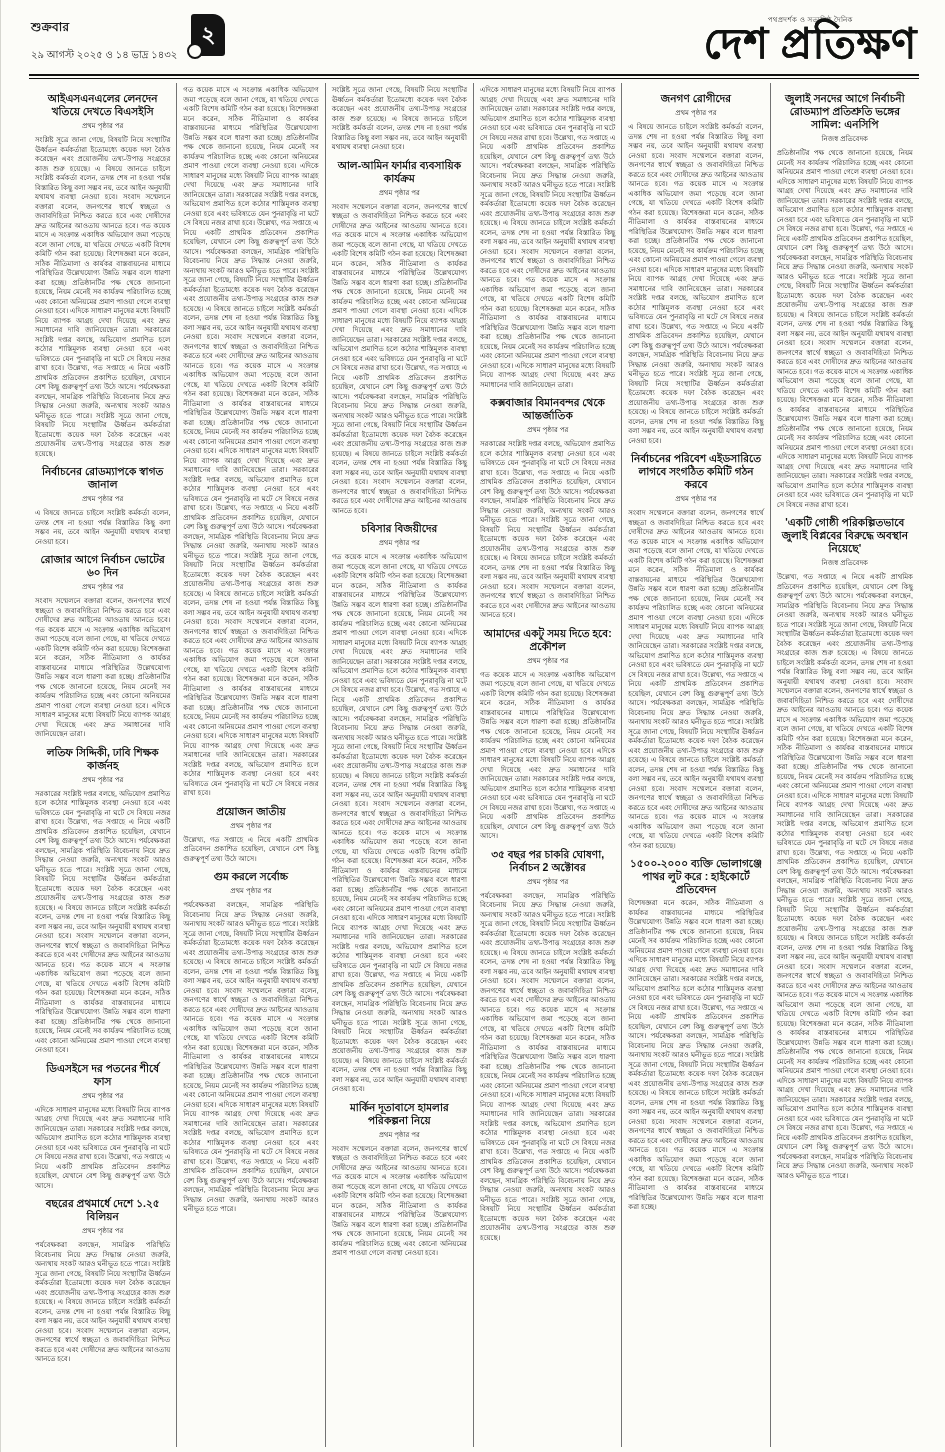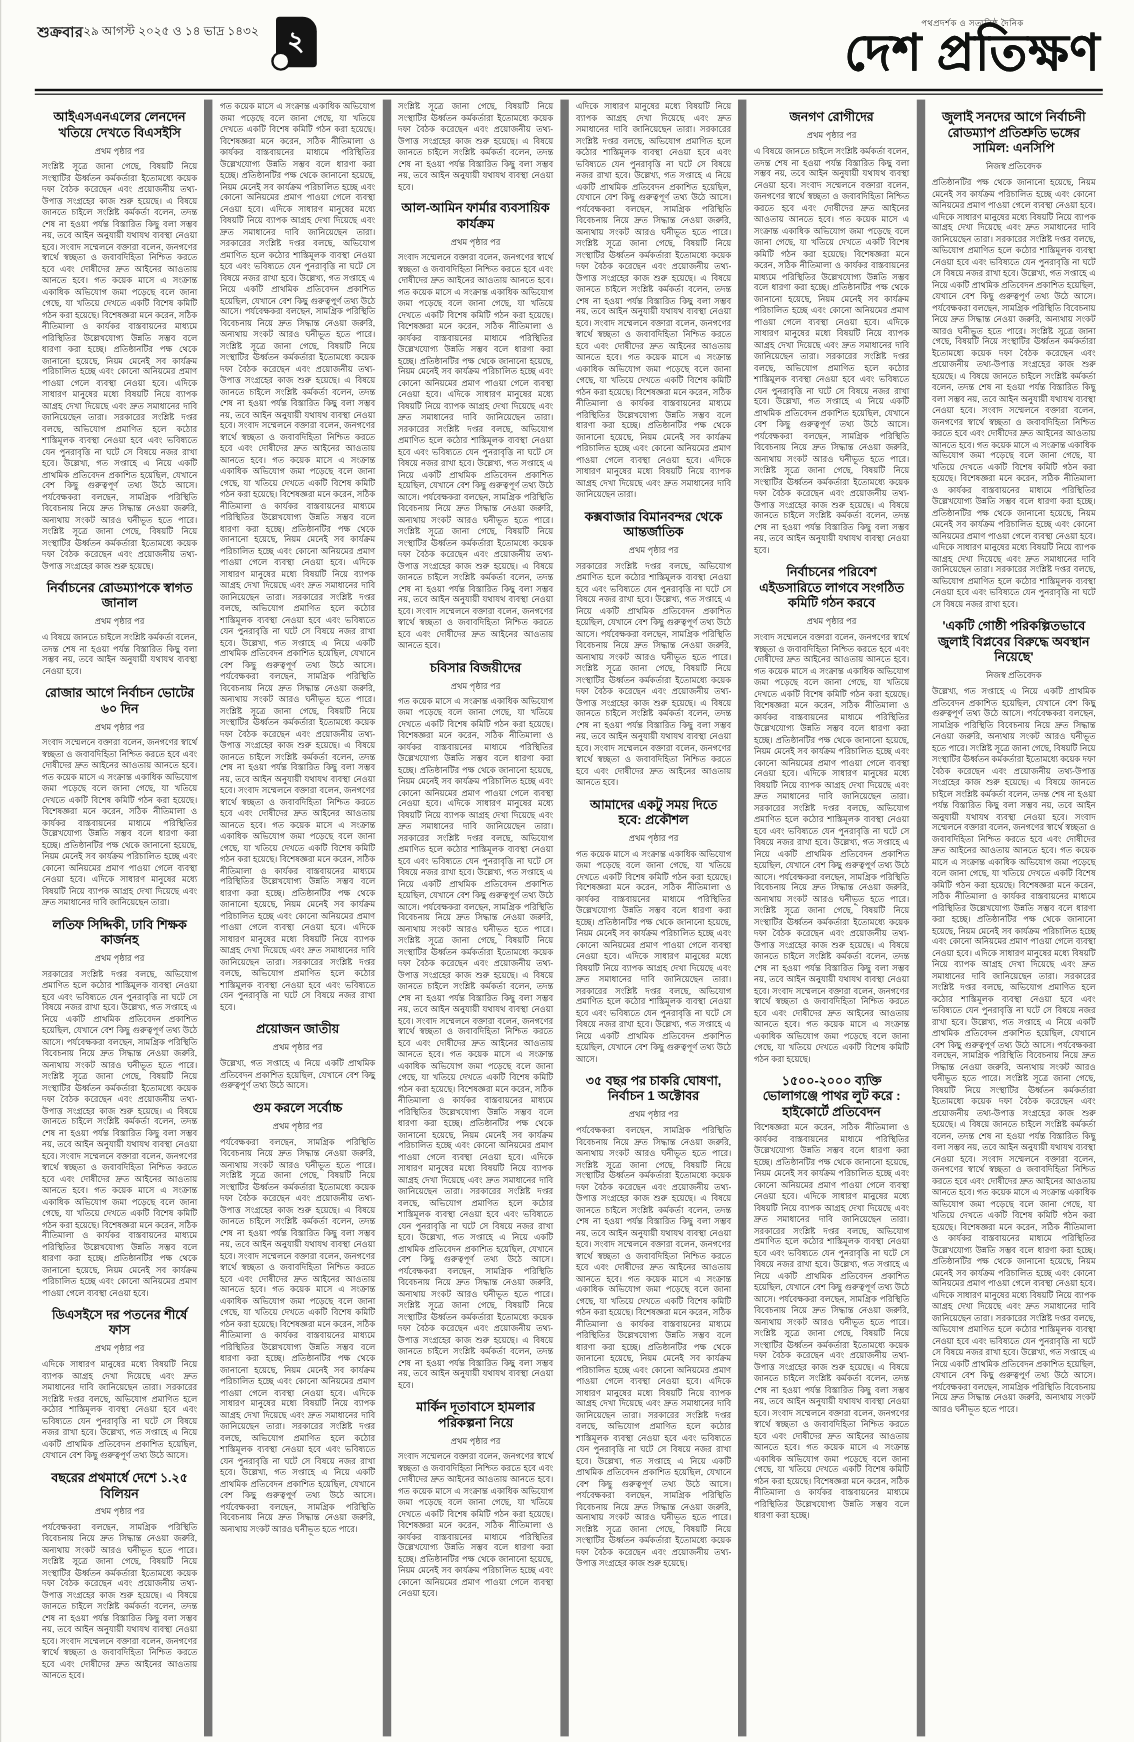--- a/index.html
+++ b/index.html
@@ -17,21 +17,21 @@
     border-left:1px solid #d6d6d0;
     overflow:hidden;
   }
   
   .header{
     display:flex;align-items:flex-start;justify-content:space-between;
     padding:14px 26px 2px 30px;
     height:56px;box-sizing:content-box;
   }
   .header-left{display:flex;align-items:flex-start;}
-  .day-date{display:flex;flex-direction:row;justify-content:space-between;height:46px;padding-top:4px;}
+  .day-date{display:flex;flex-direction:column;justify-content:space-between;height:46px;padding-top:4px;}
   .weekday{font-size:12px;font-weight:700;letter-spacing:.3px;}
   .dateline{font-size:10px;color:#222;white-space:nowrap;}
   .page-badge{
     width:34px;height:42px;margin:0 10px 0 14px;
     background:#141414;color:#fff;
     display:flex;align-items:center;justify-content:center;
     font-size:22px;font-weight:700;
     border-radius:3px 12px 3px 3px;
     position:relative;flex:0 0 auto;
   }
@@ -52,21 +52,21 @@
     text-shadow:0 0 .4px #101210;
   }
   .header-rule{margin:2px 26px 0 28px;border-top:2.5px solid #111;border-bottom:1px solid #111;height:2px;}
   
   .columns{
     display:grid;grid-template-columns:repeat(6,1fr);
     padding:4px 26px 10px 28px;
   }
   .col{
     padding:2px 6px 0 6px;
-    border-right:7px solid #737373;
+    border-right:1px solid #737373;
     height:1364px;overflow:hidden;
     box-sizing:border-box;
   }
   .col:last-child{border-right:none;}
   .headline{
     font-size:10.5px;font-weight:800;line-height:13px;
     text-align:center;margin:7px 1px 2px;color:#0e0e0e;
   }
   .sub{
     font-size:7px;text-align:center;color:#222;
@@ -143,21 +143,21 @@
         <div class="body">সংবাদ সম্মেলনে বক্তারা বলেন, জনগণের স্বার্থে স্বচ্ছতা ও জবাবদিহিতা নিশ্চিত করতে হবে এবং দোষীদের দ্রুত আইনের আওতায় আনতে হবে। গত কয়েক মাসে এ সংক্রান্ত একাধিক অভিযোগ জমা পড়েছে বলে জানা গেছে, যা খতিয়ে দেখতে একটি বিশেষ কমিটি গঠন করা হয়েছে। বিশেষজ্ঞরা মনে করেন, সঠিক নীতিমালা ও কার্যকর বাস্তবায়নের মাধ্যমে পরিস্থিতির উল্লেখযোগ্য উন্নতি সম্ভব বলে ধারণা করা হচ্ছে। প্রতিষ্ঠানটির পক্ষ থেকে জানানো হয়েছে, নিয়ম মেনেই সব কার্যক্রম পরিচালিত হচ্ছে এবং কোনো অনিয়মের প্রমাণ পাওয়া গেলে ব্যবস্থা নেওয়া হবে।</div>
       </div>
       <div class="col">
         <div class="body">এদিকে সাধারণ মানুষের মধ্যে বিষয়টি নিয়ে ব্যাপক আগ্রহ দেখা দিয়েছে এবং দ্রুত সমাধানের দাবি জানিয়েছেন তারা। সরকারের সংশ্লিষ্ট দপ্তর বলছে, অভিযোগ প্রমাণিত হলে কঠোর শাস্তিমূলক ব্যবস্থা নেওয়া হবে এবং ভবিষ্যতে যেন পুনরাবৃত্তি না ঘটে সে বিষয়ে নজর রাখা হবে। উল্লেখ্য, গত সপ্তাহে এ নিয়ে একটি প্রাথমিক প্রতিবেদন প্রকাশিত হয়েছিল, যেখানে বেশ কিছু গুরুত্বপূর্ণ তথ্য উঠে আসে। পর্যবেক্ষকরা বলছেন, সামগ্রিক পরিস্থিতি বিবেচনায় নিয়ে দ্রুত সিদ্ধান্ত নেওয়া জরুরি, অন্যথায় সংকট আরও ঘনীভূত হতে পারে। সংশ্লিষ্ট সূত্রে জানা গেছে, বিষয়টি নিয়ে সংস্থাটির ঊর্ধ্বতন কর্মকর্তারা ইতোমধ্যে কয়েক দফা বৈঠক করেছেন এবং প্রয়োজনীয় তথ্য-উপাত্ত সংগ্রহের কাজ শুরু হয়েছে। এ বিষয়ে জানতে চাইলে সংশ্লিষ্ট কর্মকর্তা বলেন, তদন্ত শেষ না হওয়া পর্যন্ত বিস্তারিত কিছু বলা সম্ভব নয়, তবে আইন অনুযায়ী যথাযথ ব্যবস্থা নেওয়া হবে। সংবাদ সম্মেলনে বক্তারা বলেন, জনগণের স্বার্থে স্বচ্ছতা ও জবাবদিহিতা নিশ্চিত করতে হবে এবং দোষীদের দ্রুত আইনের আওতায় আনতে হবে। গত কয়েক মাসে এ সংক্রান্ত একাধিক অভিযোগ জমা পড়েছে বলে জানা গেছে, যা খতিয়ে দেখতে একটি বিশেষ কমিটি গঠন করা হয়েছে। বিশেষজ্ঞরা মনে করেন, সঠিক নীতিমালা ও কার্যকর বাস্তবায়নের মাধ্যমে পরিস্থিতির উল্লেখযোগ্য উন্নতি সম্ভব বলে ধারণা করা হচ্ছে। প্রতিষ্ঠানটির পক্ষ থেকে জানানো হয়েছে, নিয়ম মেনেই সব কার্যক্রম পরিচালিত হচ্ছে এবং কোনো অনিয়মের প্রমাণ পাওয়া গেলে ব্যবস্থা নেওয়া হবে। এদিকে সাধারণ মানুষের মধ্যে বিষয়টি নিয়ে ব্যাপক আগ্রহ দেখা দিয়েছে এবং দ্রুত সমাধানের দাবি জানিয়েছেন তারা।</div>
         <div class="headline">কক্সবাজার বিমানবন্দর থেকে আন্তর্জাতিক</div>
         <div class="sub">প্রথম পৃষ্ঠার পর</div>
         <div class="body">সরকারের সংশ্লিষ্ট দপ্তর বলছে, অভিযোগ প্রমাণিত হলে কঠোর শাস্তিমূলক ব্যবস্থা নেওয়া হবে এবং ভবিষ্যতে যেন পুনরাবৃত্তি না ঘটে সে বিষয়ে নজর রাখা হবে। উল্লেখ্য, গত সপ্তাহে এ নিয়ে একটি প্রাথমিক প্রতিবেদন প্রকাশিত হয়েছিল, যেখানে বেশ কিছু গুরুত্বপূর্ণ তথ্য উঠে আসে। পর্যবেক্ষকরা বলছেন, সামগ্রিক পরিস্থিতি বিবেচনায় নিয়ে দ্রুত সিদ্ধান্ত নেওয়া জরুরি, অন্যথায় সংকট আরও ঘনীভূত হতে পারে। সংশ্লিষ্ট সূত্রে জানা গেছে, বিষয়টি নিয়ে সংস্থাটির ঊর্ধ্বতন কর্মকর্তারা ইতোমধ্যে কয়েক দফা বৈঠক করেছেন এবং প্রয়োজনীয় তথ্য-উপাত্ত সংগ্রহের কাজ শুরু হয়েছে। এ বিষয়ে জানতে চাইলে সংশ্লিষ্ট কর্মকর্তা বলেন, তদন্ত শেষ না হওয়া পর্যন্ত বিস্তারিত কিছু বলা সম্ভব নয়, তবে আইন অনুযায়ী যথাযথ ব্যবস্থা নেওয়া হবে। সংবাদ সম্মেলনে বক্তারা বলেন, জনগণের স্বার্থে স্বচ্ছতা ও জবাবদিহিতা নিশ্চিত করতে হবে এবং দোষীদের দ্রুত আইনের আওতায় আনতে হবে।</div>
         <div class="headline">আমাদের একটু সময় দিতে হবে: প্রকৌশল</div>
         <div class="sub">প্রথম পৃষ্ঠার পর</div>
         <div class="body">গত কয়েক মাসে এ সংক্রান্ত একাধিক অভিযোগ জমা পড়েছে বলে জানা গেছে, যা খতিয়ে দেখতে একটি বিশেষ কমিটি গঠন করা হয়েছে। বিশেষজ্ঞরা মনে করেন, সঠিক নীতিমালা ও কার্যকর বাস্তবায়নের মাধ্যমে পরিস্থিতির উল্লেখযোগ্য উন্নতি সম্ভব বলে ধারণা করা হচ্ছে। প্রতিষ্ঠানটির পক্ষ থেকে জানানো হয়েছে, নিয়ম মেনেই সব কার্যক্রম পরিচালিত হচ্ছে এবং কোনো অনিয়মের প্রমাণ পাওয়া গেলে ব্যবস্থা নেওয়া হবে। এদিকে সাধারণ মানুষের মধ্যে বিষয়টি নিয়ে ব্যাপক আগ্রহ দেখা দিয়েছে এবং দ্রুত সমাধানের দাবি জানিয়েছেন তারা। সরকারের সংশ্লিষ্ট দপ্তর বলছে, অভিযোগ প্রমাণিত হলে কঠোর শাস্তিমূলক ব্যবস্থা নেওয়া হবে এবং ভবিষ্যতে যেন পুনরাবৃত্তি না ঘটে সে বিষয়ে নজর রাখা হবে। উল্লেখ্য, গত সপ্তাহে এ নিয়ে একটি প্রাথমিক প্রতিবেদন প্রকাশিত হয়েছিল, যেখানে বেশ কিছু গুরুত্বপূর্ণ তথ্য উঠে আসে।</div>
-        <div class="headline">৩৫ বছর পর চাকরি ঘোষণা, নির্বাচন 1 অক্টোবর</div>
+        <div class="headline">৩৫ বছর পর চাকরি ঘোষণা, নির্বাচন 2 অক্টোবর</div>
         <div class="sub">প্রথম পৃষ্ঠার পর</div>
         <div class="body">পর্যবেক্ষকরা বলছেন, সামগ্রিক পরিস্থিতি বিবেচনায় নিয়ে দ্রুত সিদ্ধান্ত নেওয়া জরুরি, অন্যথায় সংকট আরও ঘনীভূত হতে পারে। সংশ্লিষ্ট সূত্রে জানা গেছে, বিষয়টি নিয়ে সংস্থাটির ঊর্ধ্বতন কর্মকর্তারা ইতোমধ্যে কয়েক দফা বৈঠক করেছেন এবং প্রয়োজনীয় তথ্য-উপাত্ত সংগ্রহের কাজ শুরু হয়েছে। এ বিষয়ে জানতে চাইলে সংশ্লিষ্ট কর্মকর্তা বলেন, তদন্ত শেষ না হওয়া পর্যন্ত বিস্তারিত কিছু বলা সম্ভব নয়, তবে আইন অনুযায়ী যথাযথ ব্যবস্থা নেওয়া হবে। সংবাদ সম্মেলনে বক্তারা বলেন, জনগণের স্বার্থে স্বচ্ছতা ও জবাবদিহিতা নিশ্চিত করতে হবে এবং দোষীদের দ্রুত আইনের আওতায় আনতে হবে। গত কয়েক মাসে এ সংক্রান্ত একাধিক অভিযোগ জমা পড়েছে বলে জানা গেছে, যা খতিয়ে দেখতে একটি বিশেষ কমিটি গঠন করা হয়েছে। বিশেষজ্ঞরা মনে করেন, সঠিক নীতিমালা ও কার্যকর বাস্তবায়নের মাধ্যমে পরিস্থিতির উল্লেখযোগ্য উন্নতি সম্ভব বলে ধারণা করা হচ্ছে। প্রতিষ্ঠানটির পক্ষ থেকে জানানো হয়েছে, নিয়ম মেনেই সব কার্যক্রম পরিচালিত হচ্ছে এবং কোনো অনিয়মের প্রমাণ পাওয়া গেলে ব্যবস্থা নেওয়া হবে। এদিকে সাধারণ মানুষের মধ্যে বিষয়টি নিয়ে ব্যাপক আগ্রহ দেখা দিয়েছে এবং দ্রুত সমাধানের দাবি জানিয়েছেন তারা। সরকারের সংশ্লিষ্ট দপ্তর বলছে, অভিযোগ প্রমাণিত হলে কঠোর শাস্তিমূলক ব্যবস্থা নেওয়া হবে এবং ভবিষ্যতে যেন পুনরাবৃত্তি না ঘটে সে বিষয়ে নজর রাখা হবে। উল্লেখ্য, গত সপ্তাহে এ নিয়ে একটি প্রাথমিক প্রতিবেদন প্রকাশিত হয়েছিল, যেখানে বেশ কিছু গুরুত্বপূর্ণ তথ্য উঠে আসে। পর্যবেক্ষকরা বলছেন, সামগ্রিক পরিস্থিতি বিবেচনায় নিয়ে দ্রুত সিদ্ধান্ত নেওয়া জরুরি, অন্যথায় সংকট আরও ঘনীভূত হতে পারে। সংশ্লিষ্ট সূত্রে জানা গেছে, বিষয়টি নিয়ে সংস্থাটির ঊর্ধ্বতন কর্মকর্তারা ইতোমধ্যে কয়েক দফা বৈঠক করেছেন এবং প্রয়োজনীয় তথ্য-উপাত্ত সংগ্রহের কাজ শুরু হয়েছে।</div>
       </div>
       <div class="col">
         <div class="headline">জনগণ রোগীদের</div>
         <div class="sub">প্রথম পৃষ্ঠার পর</div>
         <div class="body">এ বিষয়ে জানতে চাইলে সংশ্লিষ্ট কর্মকর্তা বলেন, তদন্ত শেষ না হওয়া পর্যন্ত বিস্তারিত কিছু বলা সম্ভব নয়, তবে আইন অনুযায়ী যথাযথ ব্যবস্থা নেওয়া হবে। সংবাদ সম্মেলনে বক্তারা বলেন, জনগণের স্বার্থে স্বচ্ছতা ও জবাবদিহিতা নিশ্চিত করতে হবে এবং দোষীদের দ্রুত আইনের আওতায় আনতে হবে। গত কয়েক মাসে এ সংক্রান্ত একাধিক অভিযোগ জমা পড়েছে বলে জানা গেছে, যা খতিয়ে দেখতে একটি বিশেষ কমিটি গঠন করা হয়েছে। বিশেষজ্ঞরা মনে করেন, সঠিক নীতিমালা ও কার্যকর বাস্তবায়নের মাধ্যমে পরিস্থিতির উল্লেখযোগ্য উন্নতি সম্ভব বলে ধারণা করা হচ্ছে। প্রতিষ্ঠানটির পক্ষ থেকে জানানো হয়েছে, নিয়ম মেনেই সব কার্যক্রম পরিচালিত হচ্ছে এবং কোনো অনিয়মের প্রমাণ পাওয়া গেলে ব্যবস্থা নেওয়া হবে। এদিকে সাধারণ মানুষের মধ্যে বিষয়টি নিয়ে ব্যাপক আগ্রহ দেখা দিয়েছে এবং দ্রুত সমাধানের দাবি জানিয়েছেন তারা। সরকারের সংশ্লিষ্ট দপ্তর বলছে, অভিযোগ প্রমাণিত হলে কঠোর শাস্তিমূলক ব্যবস্থা নেওয়া হবে এবং ভবিষ্যতে যেন পুনরাবৃত্তি না ঘটে সে বিষয়ে নজর রাখা হবে। উল্লেখ্য, গত সপ্তাহে এ নিয়ে একটি প্রাথমিক প্রতিবেদন প্রকাশিত হয়েছিল, যেখানে বেশ কিছু গুরুত্বপূর্ণ তথ্য উঠে আসে। পর্যবেক্ষকরা বলছেন, সামগ্রিক পরিস্থিতি বিবেচনায় নিয়ে দ্রুত সিদ্ধান্ত নেওয়া জরুরি, অন্যথায় সংকট আরও ঘনীভূত হতে পারে। সংশ্লিষ্ট সূত্রে জানা গেছে, বিষয়টি নিয়ে সংস্থাটির ঊর্ধ্বতন কর্মকর্তারা ইতোমধ্যে কয়েক দফা বৈঠক করেছেন এবং প্রয়োজনীয় তথ্য-উপাত্ত সংগ্রহের কাজ শুরু হয়েছে। এ বিষয়ে জানতে চাইলে সংশ্লিষ্ট কর্মকর্তা বলেন, তদন্ত শেষ না হওয়া পর্যন্ত বিস্তারিত কিছু বলা সম্ভব নয়, তবে আইন অনুযায়ী যথাযথ ব্যবস্থা নেওয়া হবে।</div>
         <div class="headline">নির্বাচনের পরিবেশ এইডসারিতে লাগবে সংগঠিত কমিটি গঠন করবে</div>
         <div class="sub">প্রথম পৃষ্ঠার পর</div>
         <div class="body">সংবাদ সম্মেলনে বক্তারা বলেন, জনগণের স্বার্থে স্বচ্ছতা ও জবাবদিহিতা নিশ্চিত করতে হবে এবং দোষীদের দ্রুত আইনের আওতায় আনতে হবে। গত কয়েক মাসে এ সংক্রান্ত একাধিক অভিযোগ জমা পড়েছে বলে জানা গেছে, যা খতিয়ে দেখতে একটি বিশেষ কমিটি গঠন করা হয়েছে। বিশেষজ্ঞরা মনে করেন, সঠিক নীতিমালা ও কার্যকর বাস্তবায়নের মাধ্যমে পরিস্থিতির উল্লেখযোগ্য উন্নতি সম্ভব বলে ধারণা করা হচ্ছে। প্রতিষ্ঠানটির পক্ষ থেকে জানানো হয়েছে, নিয়ম মেনেই সব কার্যক্রম পরিচালিত হচ্ছে এবং কোনো অনিয়মের প্রমাণ পাওয়া গেলে ব্যবস্থা নেওয়া হবে। এদিকে সাধারণ মানুষের মধ্যে বিষয়টি নিয়ে ব্যাপক আগ্রহ দেখা দিয়েছে এবং দ্রুত সমাধানের দাবি জানিয়েছেন তারা। সরকারের সংশ্লিষ্ট দপ্তর বলছে, অভিযোগ প্রমাণিত হলে কঠোর শাস্তিমূলক ব্যবস্থা নেওয়া হবে এবং ভবিষ্যতে যেন পুনরাবৃত্তি না ঘটে সে বিষয়ে নজর রাখা হবে। উল্লেখ্য, গত সপ্তাহে এ নিয়ে একটি প্রাথমিক প্রতিবেদন প্রকাশিত হয়েছিল, যেখানে বেশ কিছু গুরুত্বপূর্ণ তথ্য উঠে আসে। পর্যবেক্ষকরা বলছেন, সামগ্রিক পরিস্থিতি বিবেচনায় নিয়ে দ্রুত সিদ্ধান্ত নেওয়া জরুরি, অন্যথায় সংকট আরও ঘনীভূত হতে পারে। সংশ্লিষ্ট সূত্রে জানা গেছে, বিষয়টি নিয়ে সংস্থাটির ঊর্ধ্বতন কর্মকর্তারা ইতোমধ্যে কয়েক দফা বৈঠক করেছেন এবং প্রয়োজনীয় তথ্য-উপাত্ত সংগ্রহের কাজ শুরু হয়েছে। এ বিষয়ে জানতে চাইলে সংশ্লিষ্ট কর্মকর্তা বলেন, তদন্ত শেষ না হওয়া পর্যন্ত বিস্তারিত কিছু বলা সম্ভব নয়, তবে আইন অনুযায়ী যথাযথ ব্যবস্থা নেওয়া হবে। সংবাদ সম্মেলনে বক্তারা বলেন, জনগণের স্বার্থে স্বচ্ছতা ও জবাবদিহিতা নিশ্চিত করতে হবে এবং দোষীদের দ্রুত আইনের আওতায় আনতে হবে। গত কয়েক মাসে এ সংক্রান্ত একাধিক অভিযোগ জমা পড়েছে বলে জানা গেছে, যা খতিয়ে দেখতে একটি বিশেষ কমিটি গঠন করা হয়েছে।</div>

